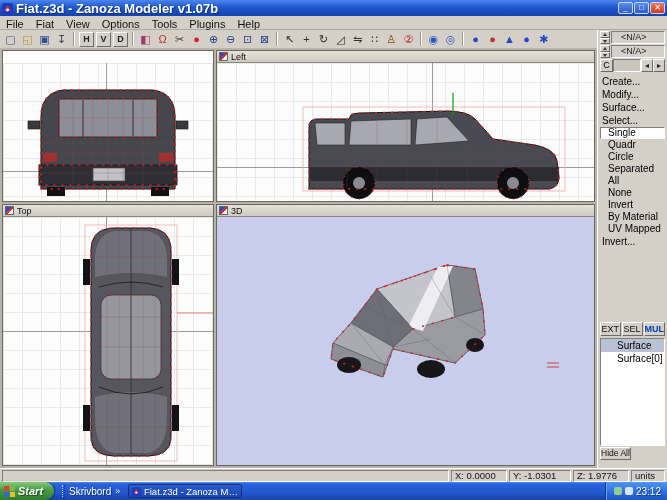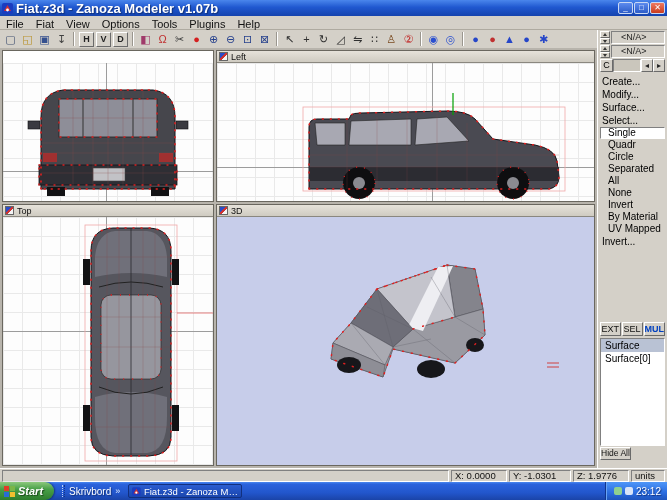--- a/index.html
+++ b/index.html
@@ -77,21 +77,21 @@
   .mode-item{height:12px;font-size:10px;line-height:12px;padding-left:8px;color:#000;flex:0 0 auto;}
   .mode-item.selected{background:#fff;border:1px solid;border-color:#808080 #fff #fff #808080;
     line-height:10px;padding-left:7px;}
   .side-spacer{flex:0 0 74px;}
   .emsbtn-row{display:flex;gap:1px;height:14px;flex:0 0 auto;margin-bottom:2px;}
   .emsbtn{flex:1;border:1px solid;border-color:#fff #6a6a6a #6a6a6a #fff;background:#d4d0c8;
     font-size:9px;line-height:12px;text-align:center;color:#111;}
   .emsbtn.accent{color:#0040c0;font-weight:bold;}
   .surface-list{flex:0 0 108px;background:#fff;border:1px solid;border-color:#808080 #fff #fff #808080;
     overflow:hidden;margin-bottom:1px;}
-  .surface-item{font-size:10px;line-height:13px;padding-left:4px;color:#000;white-space:nowrap;}
+  .surface-item{font-size:10px;line-height:13px;padding-left:16px;color:#000;white-space:nowrap;}
   .surface-item.selected{background:#b9c2d4;}
   .btn-grid{display:flex;flex-wrap:wrap;gap:15px;flex:0 0 auto;}
   .sbtn{width:31px;height:13px;border:1px solid;border-color:#fff #6a6a6a #6a6a6a #fff;
     background:#d4d0c8;font-size:8.5px;line-height:11px;text-align:center;color:#111;
     overflow:hidden;white-space:nowrap;}
 
   
   .statusbar{position:absolute;left:0;top:468px;width:667px;height:14px;background:#d4d0c8;
     border-top:1px solid #fff;display:flex;align-items:center;gap:2px;padding:0 2px;}
   .sb-panel{height:12px;border:1px solid;border-color:#808080 #fff #fff #808080;font-size:9.5px;

